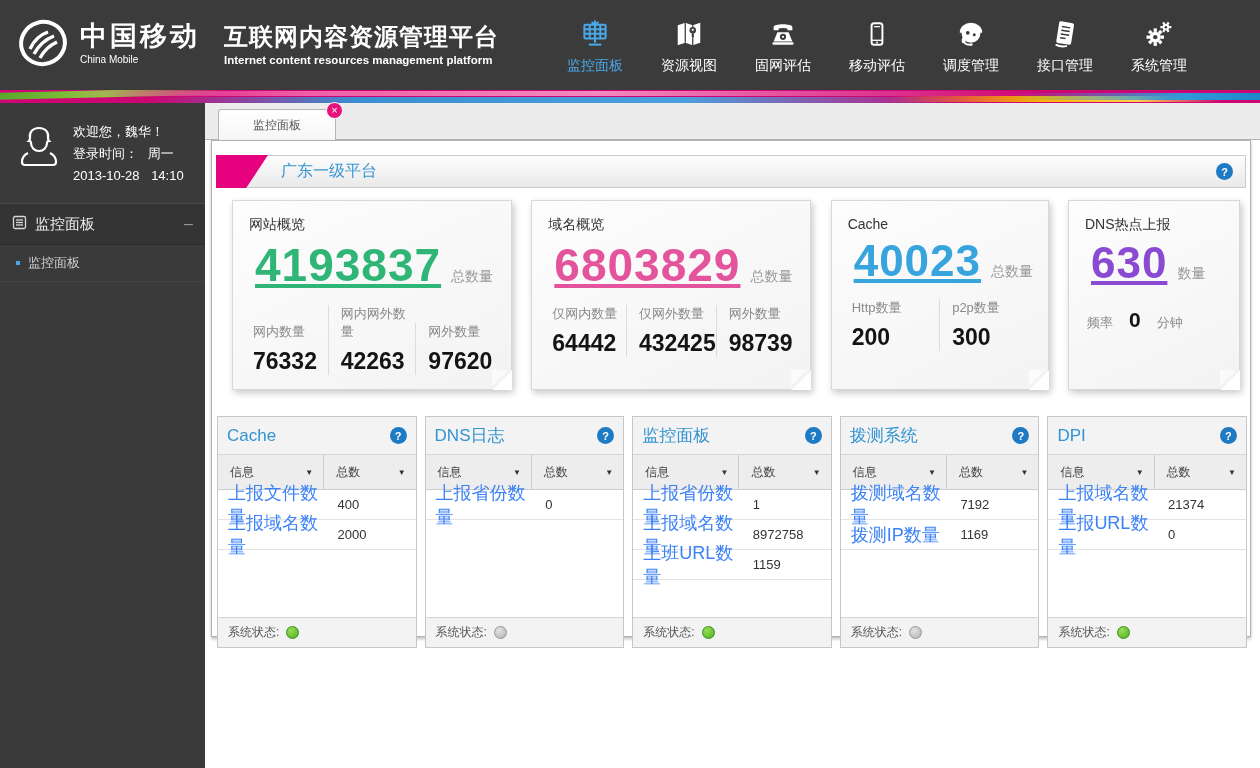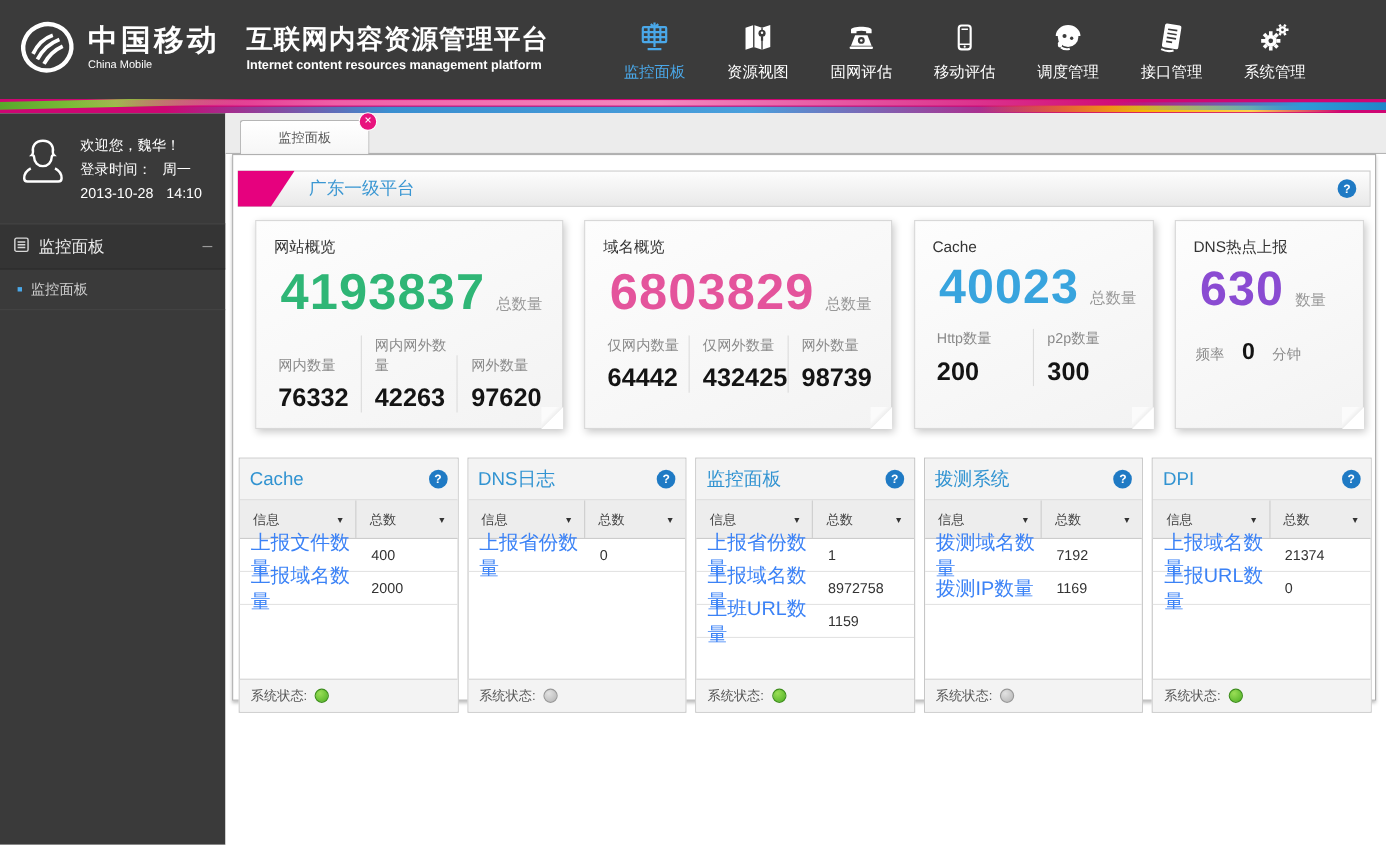--- a/index.html
+++ b/index.html
@@ -57,21 +57,21 @@
   
   .cards { display:flex; justify-content:space-between; padding:12px 10px 0 20px; }
   .card { position:relative; height:190px; background:linear-gradient(155deg,#fdfdfd,#f3f3f3); border:1px solid #d8d8d8; box-shadow:2px 3px 7px rgba(0,0,0,.22); }
   .card.w1,.card.w2 { width:280px; }
   .card.w3 { width:218px; }
   .card.w4 { width:172px; }
   .card::before { content:""; position:absolute; right:-1px; bottom:-1px; width:0; height:0; border-bottom:20px solid #fff; border-left:20px solid transparent; }
   .card::after { content:""; position:absolute; right:-1px; bottom:-1px; width:20px; height:20px; background:linear-gradient(135deg,#fbfbfb 35%,#ddd 70%,#bdbdbd); clip-path:polygon(0 100%,100% 0,0 0); }
   .card-title { padding:15px 0 0 16px; font-size:14px; color:#333; }
   .card-big { padding-left:22px; margin-top:4px; display:flex; align-items:baseline; gap:10px; }
-  .big-num { font-size:46px; font-weight:bold; letter-spacing:1px; }
+  .big-num { font-size:46px; font-weight:bold; letter-spacing:1px;text-decoration:underline; }
   .card.w3 .big-num, .card.w4 .big-num { font-size:44px; }
   .big-label { font-size:14px; color:#999; font-weight:normal; }
   .card-subs { display:flex; margin-top:13px; padding:0 8px;align-items:flex-end; }
   .sub { flex:1; padding-left:12px; }
   .sub + .sub { border-left:1px solid #dcdcdc; }
   .sub-label { font-size:13px; color:#8a8a8a; }
   .sub-value { font-size:23px; font-weight:bold; color:#141414; margin-top:7px; }
   .freq-row { display:flex; align-items:baseline; gap:16px; padding-left:18px; margin-top:20px; }
   .freq-label,.freq-unit { font-size:13px; color:#8a8a8a; }
   .freq-value { font-size:21px; font-weight:bold; color:#141414; }

